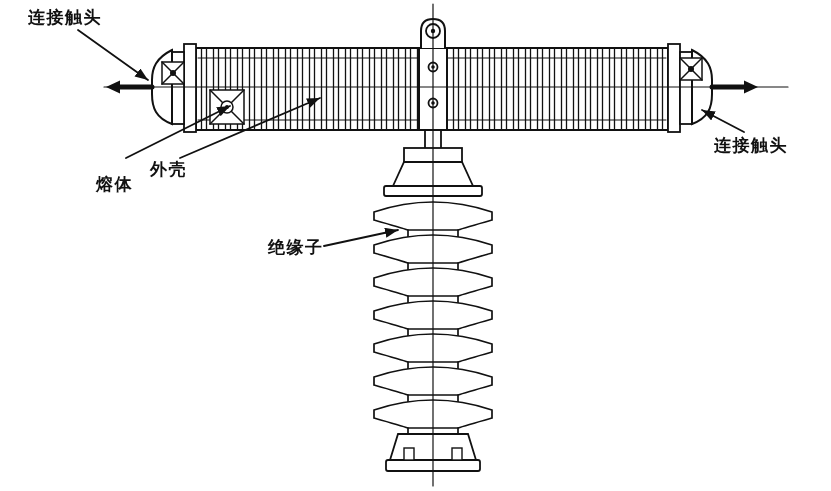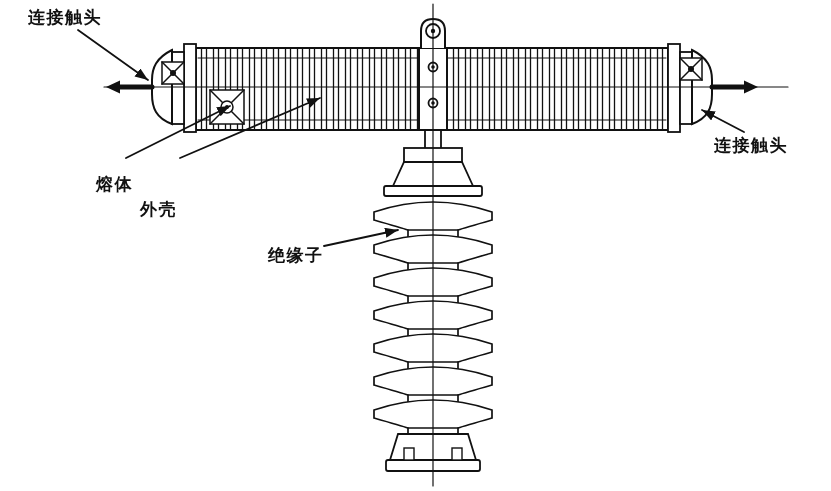--- a/index.html
+++ b/index.html
@@ -126,19 +126,19 @@
       <line x1="180" y1="158" x2="320" y2="98" marker-end="url(#arrowHead)"></line>
       <line x1="324" y1="246" x2="398" y2="230" marker-end="url(#arrowHead)"></line>
       <line x1="744" y1="132" x2="702" y2="110" marker-end="url(#arrowHead)"></line>
     </g>
   </svg>
 
   <div class="dlabel" style="left:28px;top:6px;">连接触头</div>
 
   <div class="dlabel" style="left:96px;top:173px;">熔体</div>
 
-  <div class="dlabel" style="left:140px;top:158px;margin-top:40px;">外壳</div>
+  <div class="dlabel" style="left:150px;top:158px;">外壳</div>
 
-  <div class="dlabel" style="left:268px;top:244px;">绝缘子</div>
+  <div class="dlabel" style="left:268px;top:236px;">绝缘子</div>
 
   <div class="dlabel" style="left:714px;top:134px;">连接触头</div>
 
 </div>
 
 </body></html>

